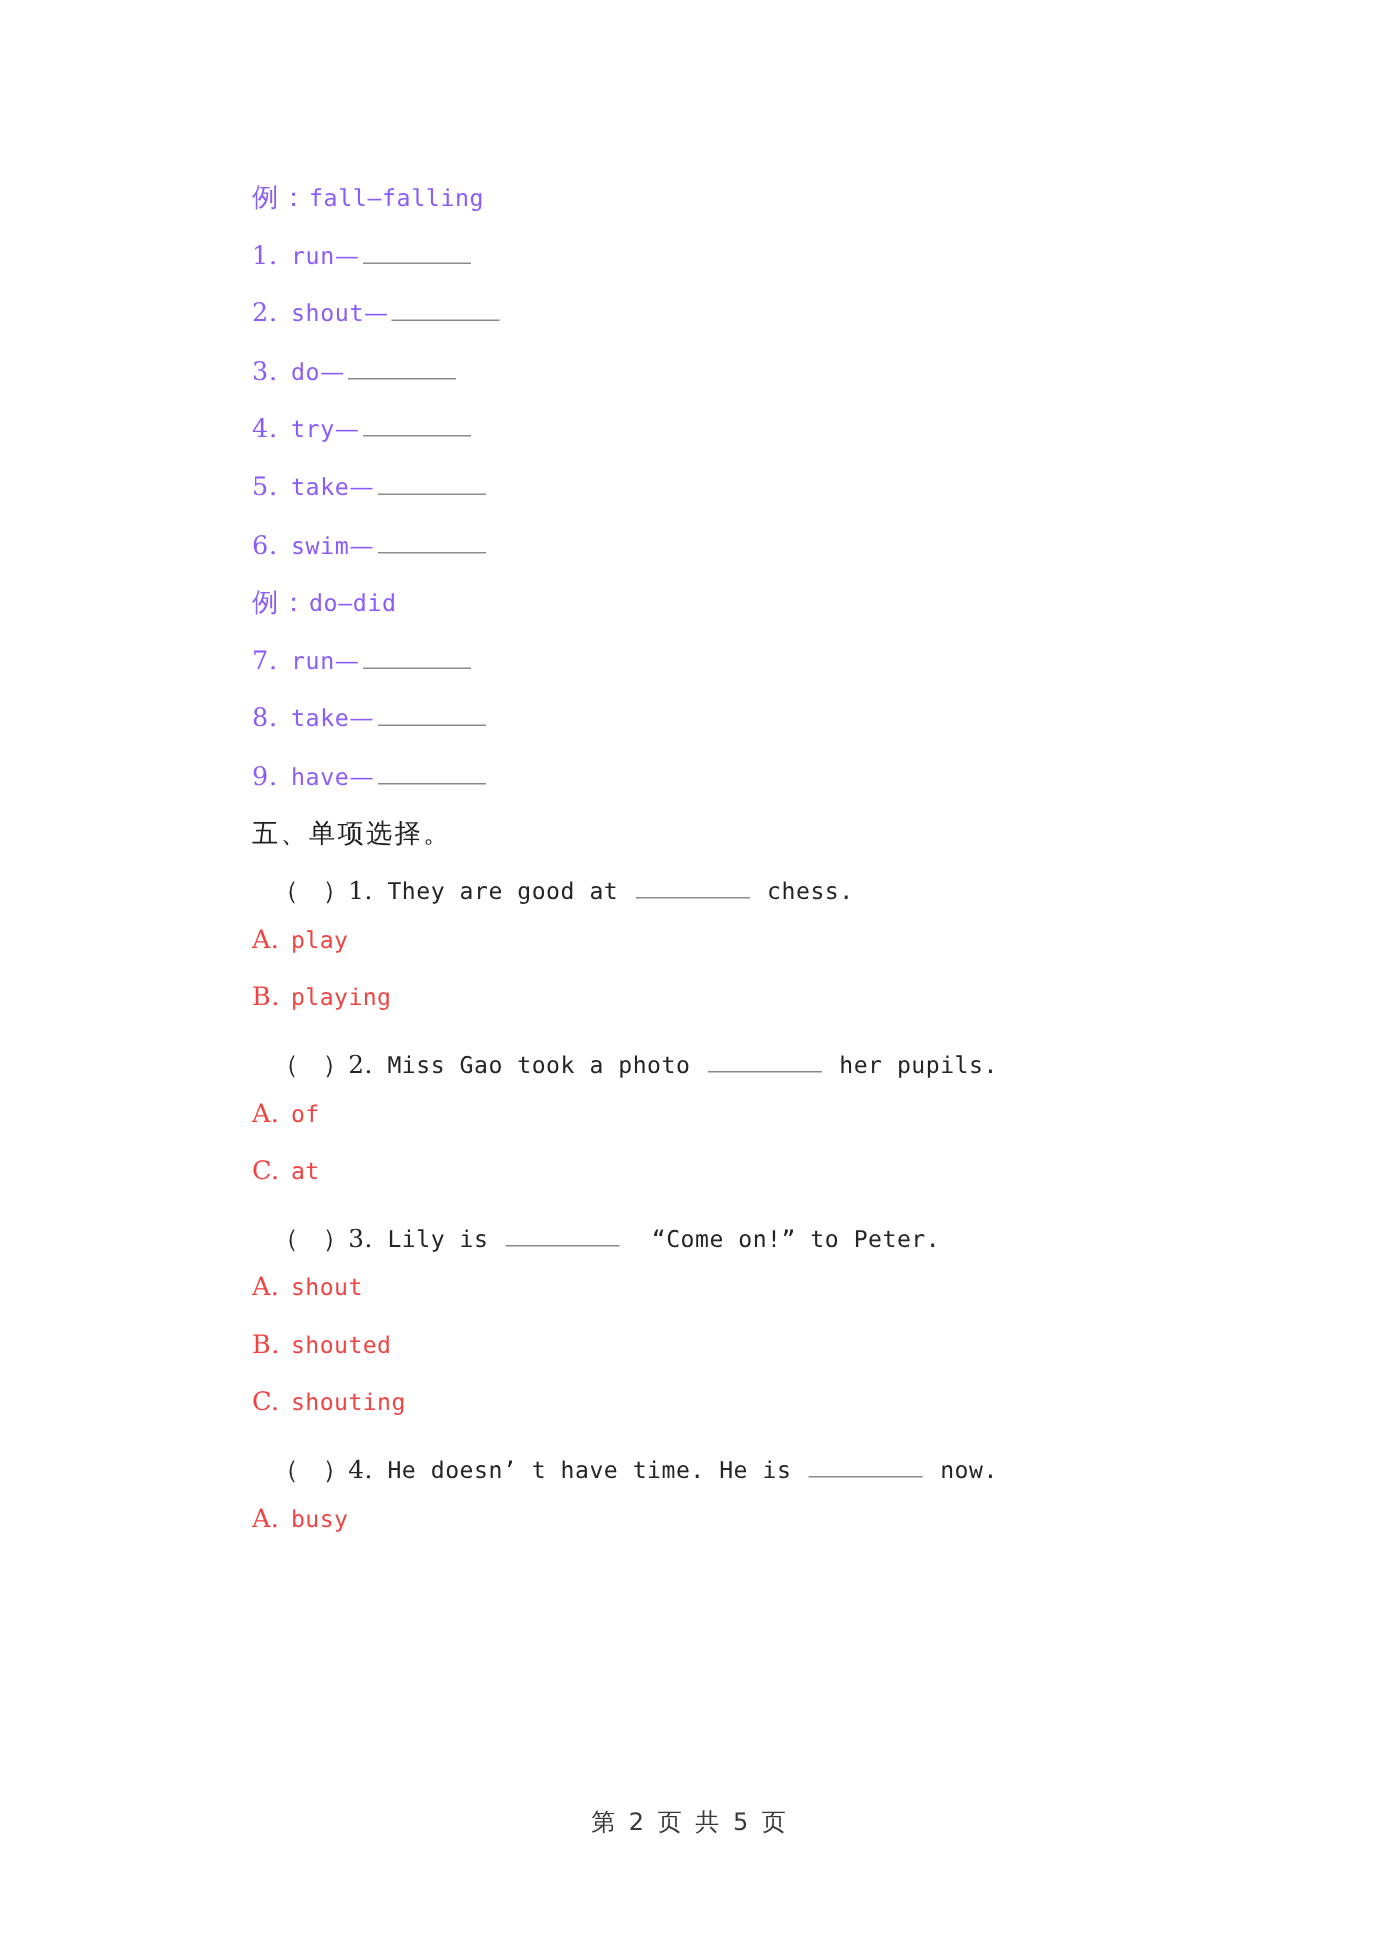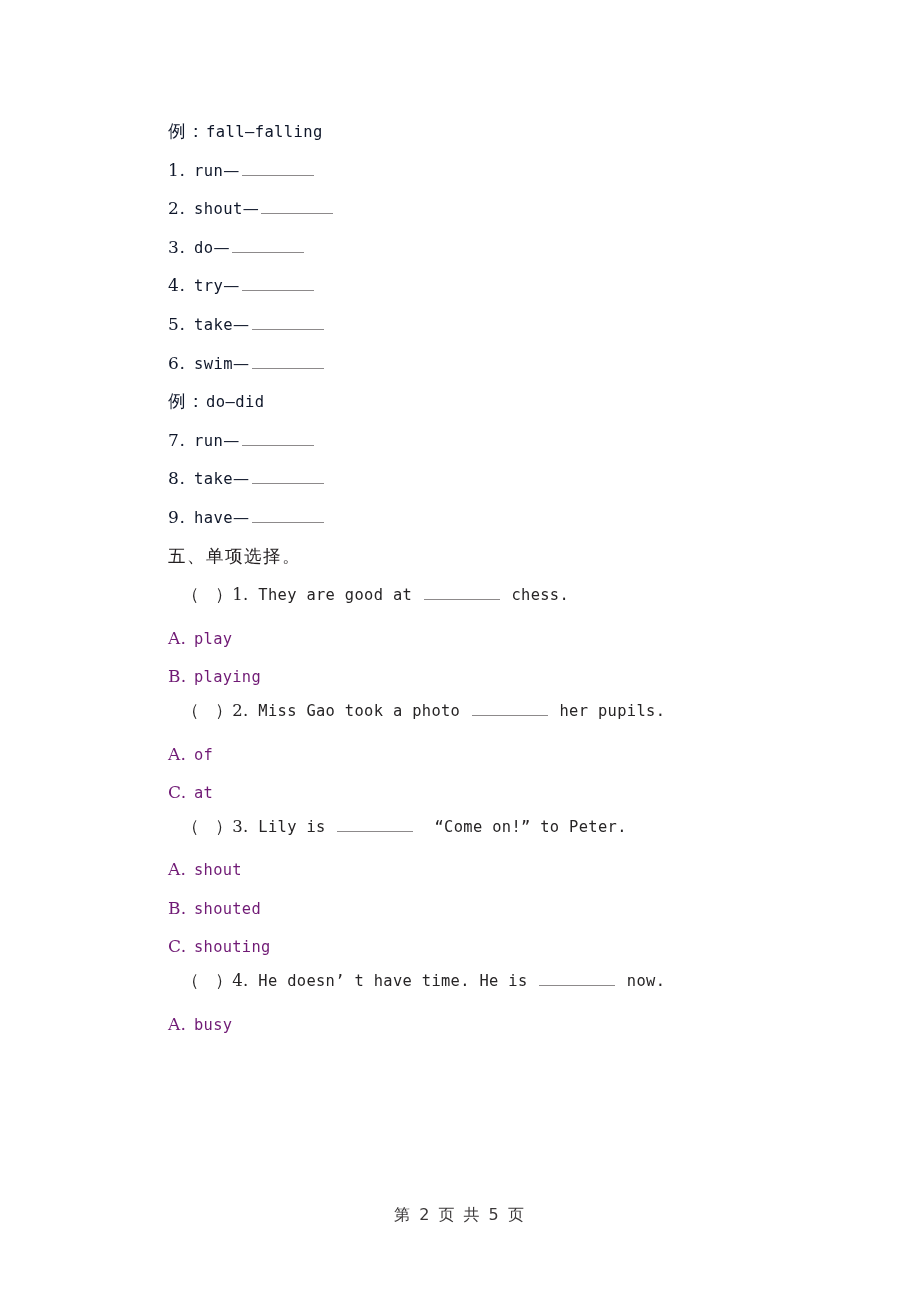--- a/index.html
+++ b/index.html
@@ -31,21 +31,21 @@
     width: 600px;
   }
 
   
   .line {
     height: 38.6px;
     line-height: 38.6px;
     white-space: nowrap;
     font-size: 17.5px;
     letter-spacing: 0.6px;
-    color: #0f172a;
+    color: #8b5cf6;
   }
 
   .cn-serif {
     font-family: "DejaVu Serif", "Liberation Serif", serif;
     font-size: 17.5px;
     letter-spacing: 1.5px;
   }
 
   
   .num {
@@ -93,26 +93,26 @@
     font-size: 17px;
     letter-spacing: 0;
   }
   .q-line .qnum {
     font-family: "DejaVu Serif", "Liberation Serif", serif;
     font-size: 16.5px;
   }
 
   .opt-line {
     height: 38.6px;
-    line-height: 48px;
+    line-height: 27px;
     white-space: nowrap;
     font-family: "DejaVu Sans Mono", "Liberation Mono", monospace;
     font-size: 15.4px;
     letter-spacing: 0.3px;
-    color: #701a75;
+    color: #ef4444;
   }
   .opt-line .optlabel {
     display: inline-block;
     min-width: 26px;
     font-family: "DejaVu Serif", "Liberation Serif", serif;
     font-size: 17px;
   }
 
   .heading-line {
     height: 38.6px;

